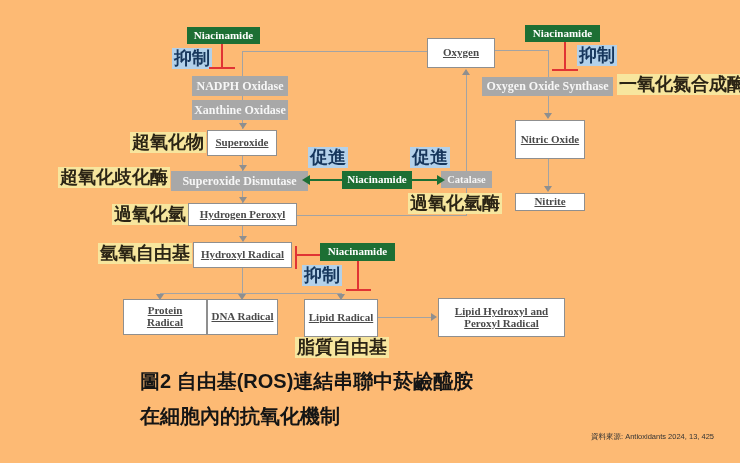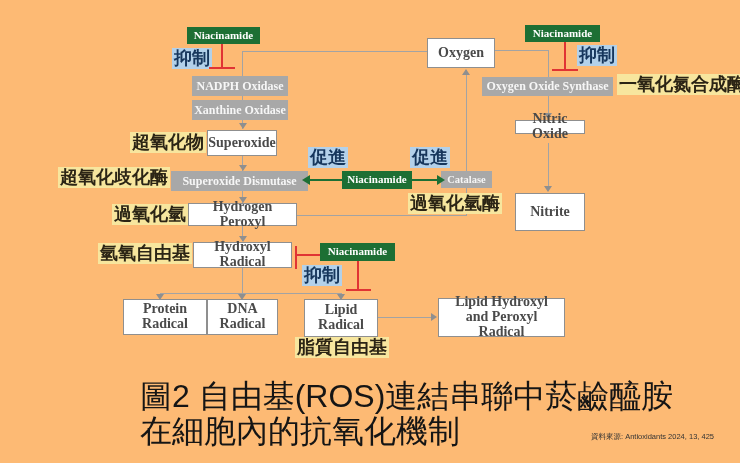--- a/index.html
+++ b/index.html
@@ -5,41 +5,41 @@
   html,body{margin:0;padding:0;background:#fff;}
   #canvas{
     position:relative;width:740px;height:463px;background:#fdba74;
     overflow:hidden;font-family:"Liberation Serif",serif;
   }
   
   .box{position:absolute;display:flex;align-items:center;justify-content:center;
        text-align:center;box-sizing:border-box;z-index:2;line-height:1.05;}
   .green{background:#1d6f34;color:#fff;font-weight:bold;font-size:11px;z-index:3;}
   .grayb{background:#a8a8a8;color:#f6f6f6;font-weight:bold;font-size:12px;}
-  .whiteb{background:#fff;border:1.5px solid #8f8f8f;color:#4a4a4a;font-weight:bold;font-size:14px;}
+  .whiteb{background:#fff;border:1.5px solid #8f8f8f;color:#4a4a4a;font-weight:bold;font-size:11px;text-decoration:underline;}
   
   .y,.b{position:absolute;z-index:3;font-family:"Liberation Sans",sans-serif;
         font-weight:bold;font-size:18px;line-height:1.15;padding:0 2px;white-space:nowrap;}
   .y{background:#f7e69e;color:#2b2415;}
   .b{background:#b3d1ea;color:#16365c;}
   
   .ln{position:absolute;background:#a3a3a3;z-index:1;}
   .red{position:absolute;background:#e03434;z-index:4;}
   .grn{position:absolute;background:#1d6f34;z-index:4;}
   
   .ah{position:absolute;width:0;height:0;z-index:1;}
   .ah-d{border-left:4px solid transparent;border-right:4px solid transparent;border-top:6px solid #8f8f8f;}
   .ah-u{border-left:4px solid transparent;border-right:4px solid transparent;border-bottom:6px solid #8f8f8f;}
   .ah-r{border-top:4px solid transparent;border-bottom:4px solid transparent;border-left:6px solid #8f8f8f;}
   .gah-l{border-top:5px solid transparent;border-bottom:5px solid transparent;border-right:8px solid #1d6f34;z-index:4;}
   .gah-r{border-top:5px solid transparent;border-bottom:5px solid transparent;border-left:8px solid #1d6f34;z-index:4;}
   
-  .title{position:absolute;left:140px;top:379px;z-index:3;
-         font-family:"Liberation Sans",sans-serif;font-weight:400;color:#151515;
-         font-size:32px;line-height:35px;white-space:nowrap;}
+  .title{position:absolute;left:140px;top:364px;z-index:3;
+         font-family:"Liberation Sans",sans-serif;font-weight:700;color:#151515;
+         font-size:20px;line-height:35px;white-space:nowrap;}
   .src{position:absolute;left:591px;top:432px;z-index:3;
        font-family:"Liberation Sans",sans-serif;font-size:7.5px;color:#333;white-space:nowrap;}
 </style>
 </head>
 <body>
 
 <div id="canvas">
 
   <div class="ln" style="left:242px;top:51px;width:186px;height:1px"></div>
   <div class="ln" style="left:242px;top:51px;width:1px;height:78px"></div>
@@ -97,22 +97,22 @@
   <div class="box grayb" style="left:482px;top:77px;width:131px;height:19px">Oxygen Oxide Synthase</div>
 
   <div class="box whiteb" style="left:427px;top:38px;width:68px;height:30px">Oxygen</div>
   <div class="box whiteb" style="left:207px;top:130px;width:70px;height:26px">Superoxide</div>
   <div class="box whiteb" style="left:188px;top:203px;width:109px;height:23px">Hydrogen Peroxyl</div>
   <div class="box whiteb" style="left:193px;top:242px;width:99px;height:26px">Hydroxyl Radical</div>
   <div class="box whiteb" style="left:123px;top:299px;width:84px;height:36px;padding:0 8px">Protein Radical</div>
   <div class="box whiteb" style="left:207px;top:299px;width:71px;height:36px">DNA Radical</div>
   <div class="box whiteb" style="left:304px;top:299px;width:74px;height:38px">Lipid Radical</div>
   <div class="box whiteb" style="left:438px;top:298px;width:127px;height:39px;padding:0 6px">Lipid Hydroxyl and Peroxyl Radical</div>
-  <div class="box whiteb" style="left:515px;top:120px;width:70px;height:14px">Nitric Oxide</div>
-  <div class="box whiteb" style="left:515px;top:193px;width:70px;height:38px">Nitrite</div>
+  <div class="box whiteb" style="left:515px;top:120px;width:70px;height:39px">Nitric Oxide</div>
+  <div class="box whiteb" style="left:515px;top:193px;width:70px;height:18px">Nitrite</div>
 
   <div class="y" style="left:130px;top:132px">超氧化物</div>
   <div class="y" style="left:58px;top:167px">超氧化歧化酶</div>
   <div class="y" style="left:112px;top:204px">過氧化氫</div>
   <div class="y" style="left:98px;top:243px">氫氧自由基</div>
   <div class="y" style="left:295px;top:337px">脂質自由基</div>
   <div class="y" style="left:408px;top:193px">過氧化氫酶</div>
   <div class="y" style="left:617px;top:74px">一氧化氮合成酶</div>
 
   <div class="b" style="left:172px;top:48px">抑制</div>

